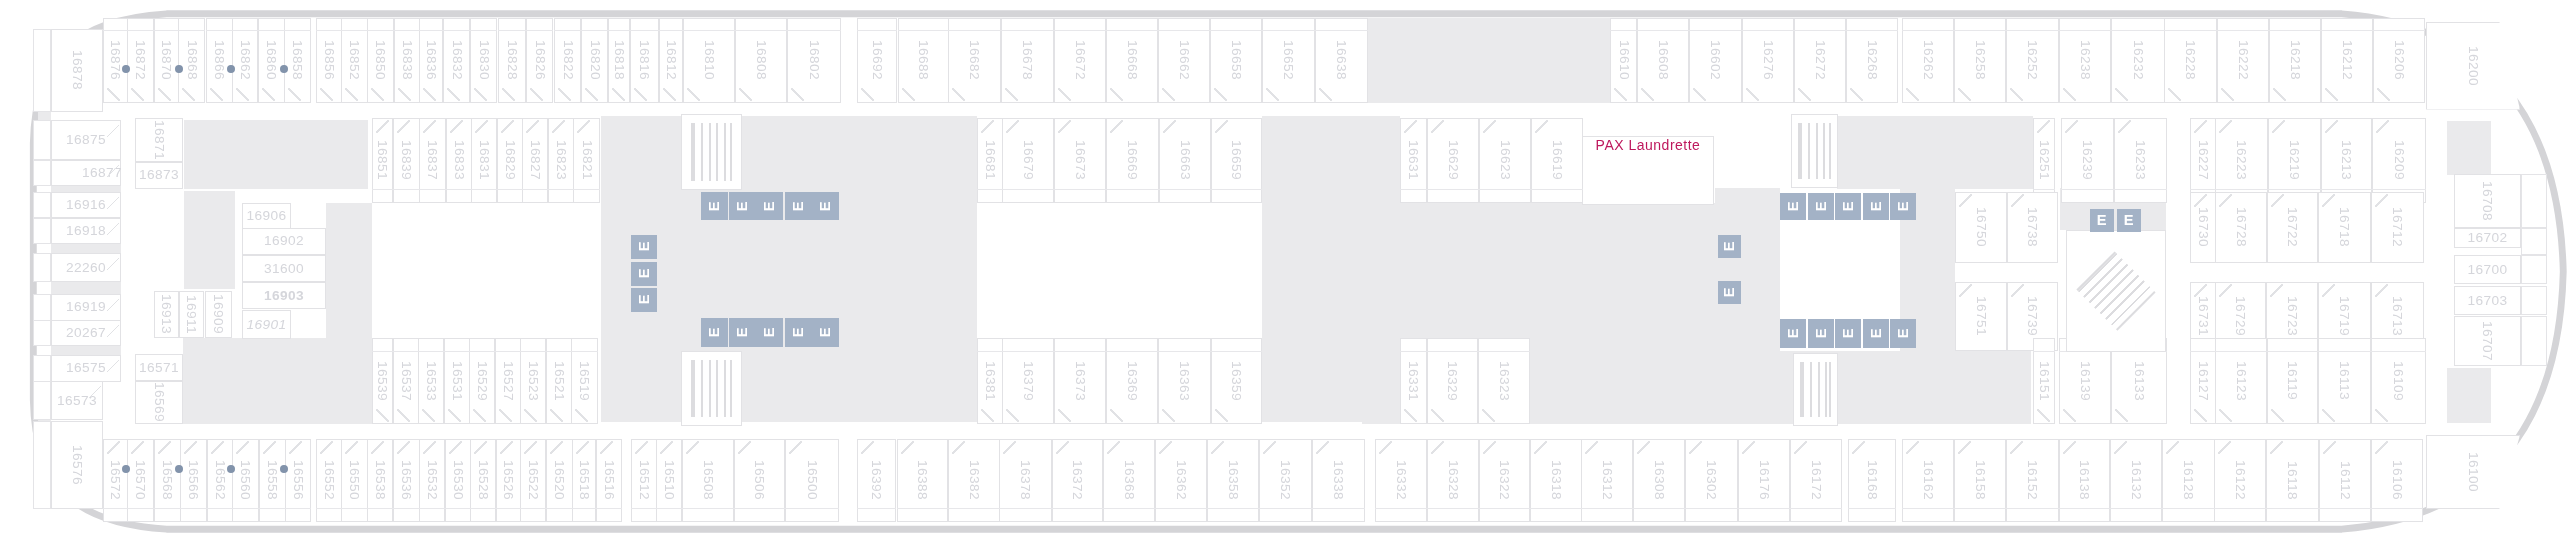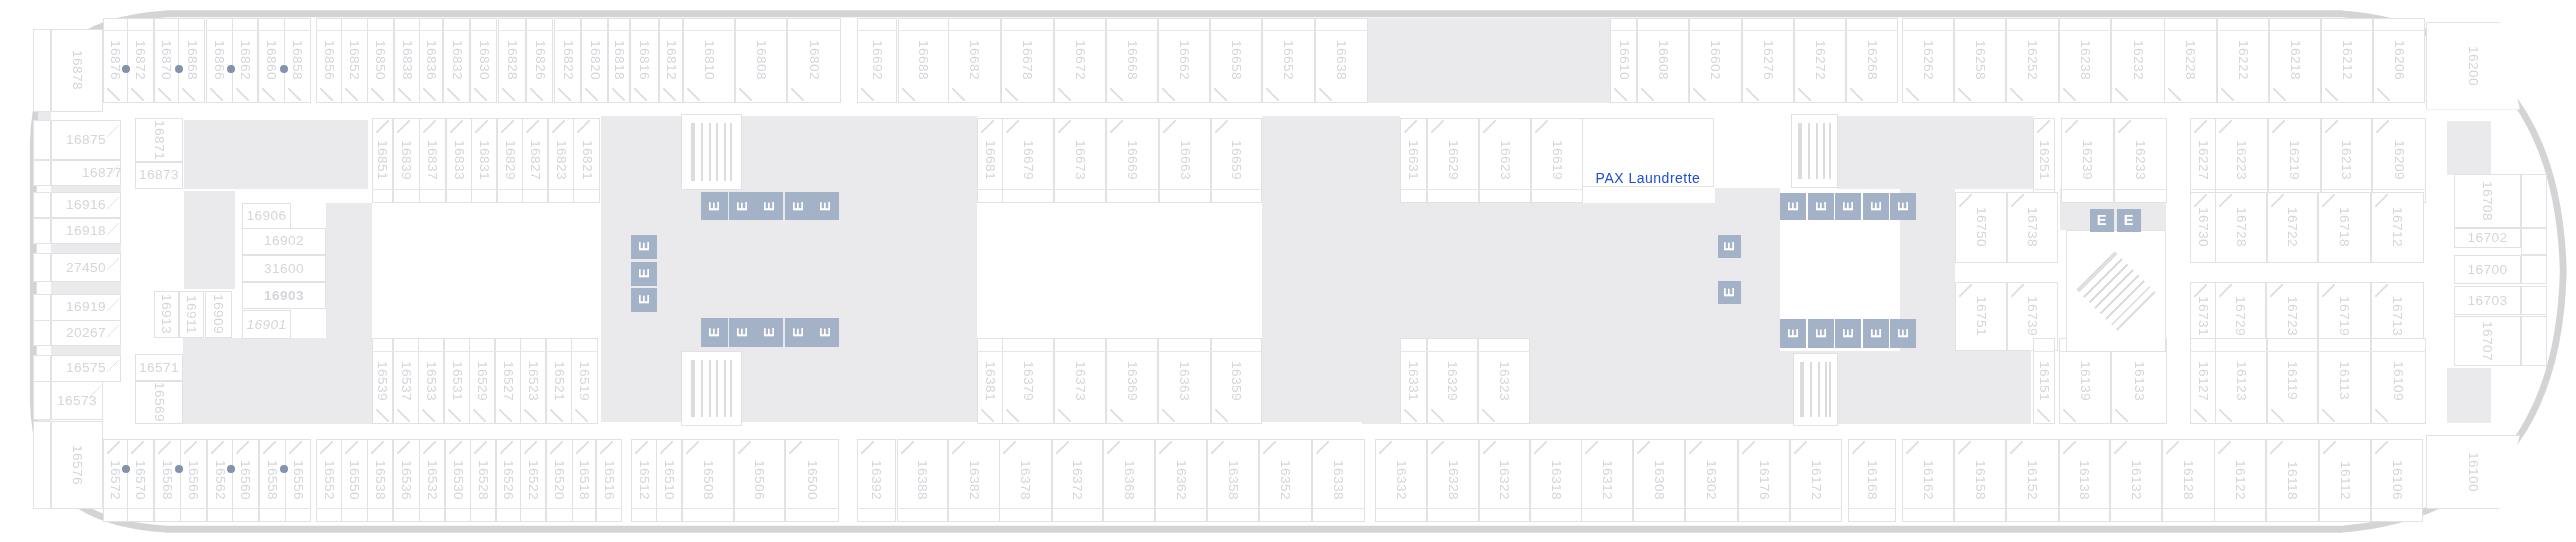--- a/index.html
+++ b/index.html
@@ -20,21 +20,21 @@
     background:linear-gradient(to bottom right,transparent 46%,#e1e2e5 46%,#e1e2e5 54%,transparent 54%);}
   .stairs{position:absolute;background:#fff;border:1px solid #e2e2e5;box-sizing:border-box;z-index:2;display:flex;align-items:center;justify-content:center;}
   .ladder{width:64%;height:78%;border-left:2px solid #dcdcdf;border-right:2px solid #dcdcdf;
     background:repeating-linear-gradient(90deg,#dcdcdf 0 2px,transparent 2px 7.8px);}
   .ladder.diag{width:55%;height:45%;transform:rotate(45deg);}
   .elev{position:absolute;background:#a3b2c6;z-index:3;display:flex;align-items:center;justify-content:center;}
   .elev span{color:#fff;font-weight:bold;font-size:14.7px;line-height:1;}
   .elev.r span{transform:rotate(-90deg);}
   .dot{position:absolute;width:7.8px;height:7.8px;border-radius:50%;background:#8293ab;z-index:3;}
   .pax{position:absolute;background:#fff;border:1px solid #e2e2e5;box-sizing:border-box;z-index:2;
-    display:flex;align-items:flex-end;justify-content:center;color:#1d4ed8;font-size:14px;letter-spacing:0.5px;}
+    display:flex;align-items:flex-start;justify-content:center;color:#be185d;font-size:14px;letter-spacing:0.5px;margin-top:18px;}
 </style>
 </head>
 <body>
 
 <div id="plan">
   <svg id="hull" width="2576" height="543" viewBox="0 0 2629 554">
     <path d="M 170 14 L 2390 14 C 2540 26 2612 120 2616 277 C 2612 434 2540 528 2390 540 L 170 540 C 75 534 36 496 34 408 L 34 146 C 36 58 75 20 170 14 Z" fill="#ffffff" stroke="#d4d4d7" stroke-width="7"></path>
   </svg>
   <div class="pax" id="laundrette" style="left: 1582px; top: 118px; width: 132px; height: 69px;">
     <span>PAX Laundrette</span>
@@ -940,21 +940,21 @@
     <div class="cabin h" style="left: 51px; top: 192px; width: 70px; height: 25.5px;">
       <div class="door-r"></div>
       <span class="lbl">16916</span>
     </div>
     <div class="cabin h" style="left: 51px; top: 218px; width: 70px; height: 25.5px;">
       <div class="door-r"></div>
       <span class="lbl">16918</span>
     </div>
     <div class="cabin h" style="left: 51px; top: 253px; width: 70px; height: 29px;">
       <div class="door-r"></div>
-      <span class="lbl">27450</span>
+      <span class="lbl">22260</span>
     </div>
     <div class="cabin h" style="left: 51px; top: 294px; width: 70px; height: 26.5px;">
       <div class="door-r"></div>
       <span class="lbl">16919</span>
     </div>
     <div class="cabin h" style="left: 51px; top: 320px; width: 70px; height: 25.5px;">
       <div class="door-r"></div>
       <span class="lbl">20267</span>
     </div>
     <div class="cabin h" style="left: 51px; top: 355px; width: 70px; height: 26.5px;">

